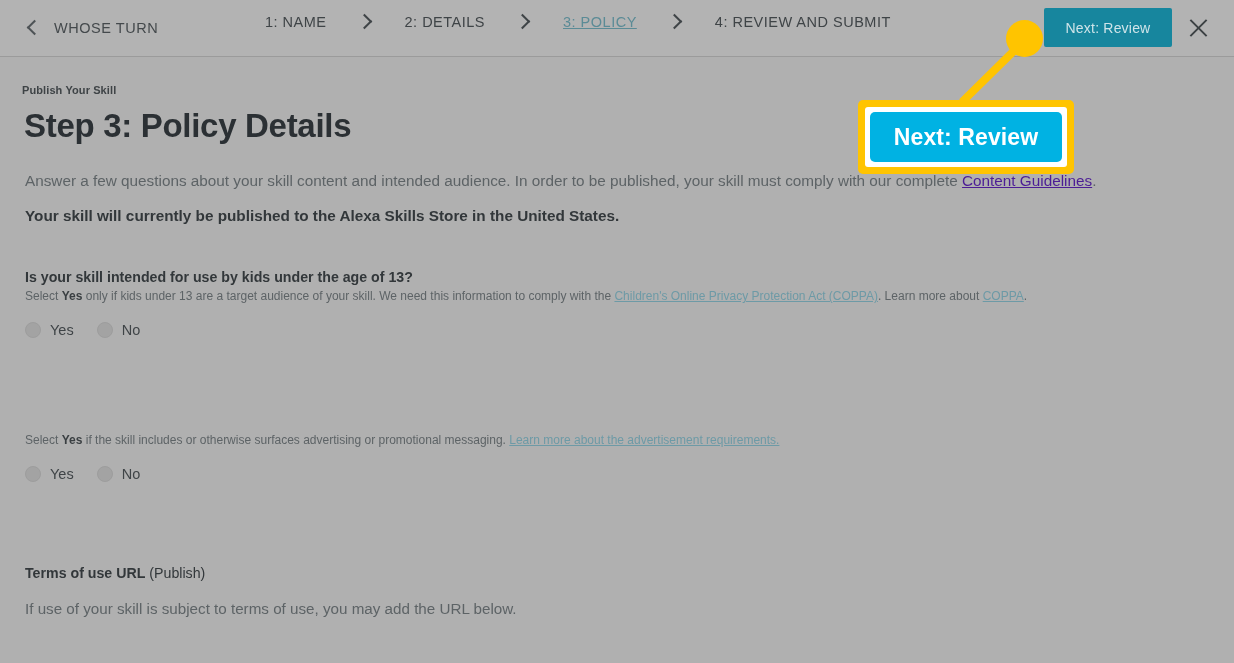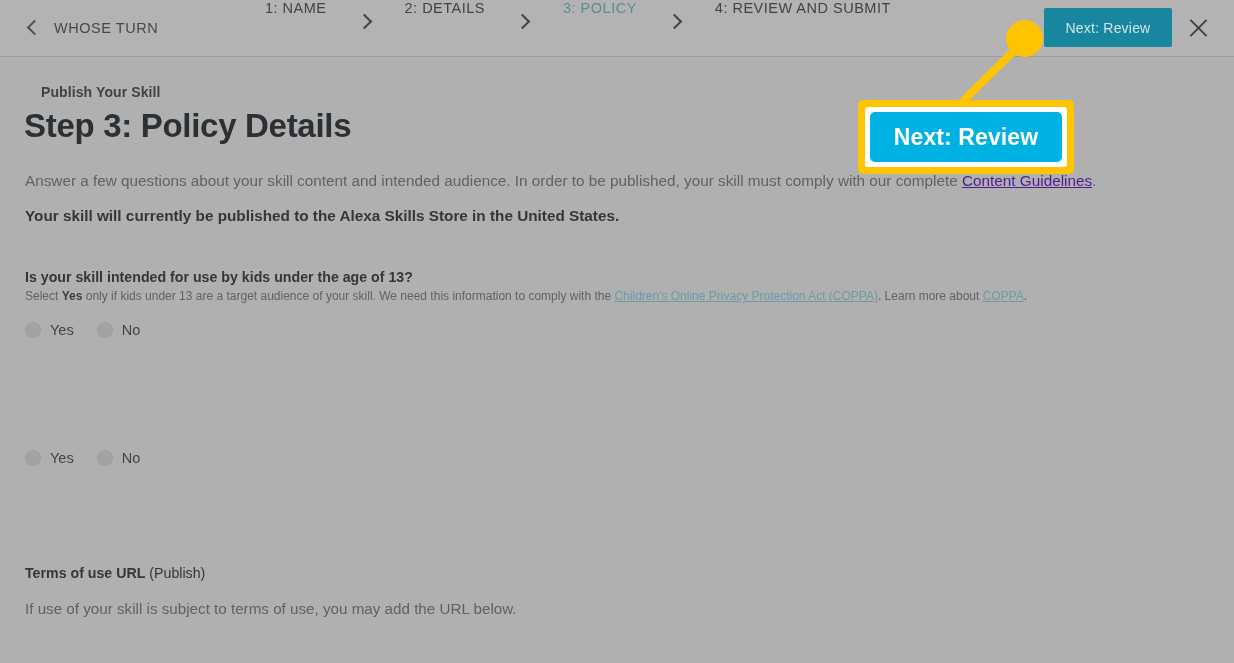--- a/index.html
+++ b/index.html
@@ -29,27 +29,27 @@
     width:9px; height:9px;
     border-left:2px solid #4e5356; border-bottom:2px solid #4e5356;
     transform:rotate(45deg);
   }
   .back-label {
     font-size:14.5px; letter-spacing:0.55px; color:#44494c; font-weight:400;
   }
 
   .steps {
     position:absolute; left:265px; top:0; height:43px;
-    display:flex; gap:17px;
+    display:flex; align-items:center; gap:17px;
   }
   .step {
     font-size:14.5px; letter-spacing:0.5px; color:#3f4447; font-weight:400;
     white-space:nowrap;
   }
-  .step.active { color:#5b8b96; }
+  .step.active { color:#5b8b96;text-decoration:underline; }
   .step-sep {
     width:44px; display:flex; align-items:center; justify-content:center;
   }
   .step-sep::before {
     content:""; display:block;
     width:9px; height:9px;
     border-right:2.5px solid #3f4447; border-top:2.5px solid #3f4447;
     transform:rotate(45deg);
     margin-left:-3px;
   }
@@ -73,22 +73,22 @@
     content:""; position:absolute; left:7px; top:17px;
     width:23px; height:2px; background:#3b4043;
   }
   .close-btn::before { transform:rotate(45deg); }
   .close-btn::after  { transform:rotate(-45deg); }
 
   
   .content { position:absolute; left:0; top:57px; width:1234px; }
 
   .eyebrow {
-    position:absolute; left:41px; top:27px;
-    font-size:14px; font-weight:bold; color:#3e4346; letter-spacing:0.1px;text-align:right;
+    position:absolute; left:22px; top:27px;
+    font-size:11px; font-weight:bold; color:#3e4346; letter-spacing:0.1px;text-align:right;
   }
   .page-title {
     position:absolute; left:24px; top:50px;
     font-size:33px; font-weight:bold; color:#2b3034; letter-spacing:-0.3px;
   }
 
   .intro {
     position:absolute; left:25px; top:113px; width:1190px;
     font-size:15.3px; color:#5d6366; line-height:1.4;
   }
@@ -204,20 +204,21 @@
         <span class="radio-label">Yes</span>
       </label>
       <label class="radio-item">
         <span class="radio-dot"></span>
         <span class="radio-label">No</span>
       </label>
     </div>
   </div>
 
   <div class="q-block" style="top:376px;">
+    <div class="q-desc"><span>Select </span><b>Yes</b><span> if the skill includes or otherwise surfaces advertising or promotional messaging. </span><a class="lnk" href="#">Learn more about the advertisement requirements.</a></div>
     <div class="radio-row">
       <label class="radio-item">
         <span class="radio-dot"></span>
         <span class="radio-label">Yes</span>
       </label>
       <label class="radio-item">
         <span class="radio-dot"></span>
         <span class="radio-label">No</span>
       </label>
     </div>

